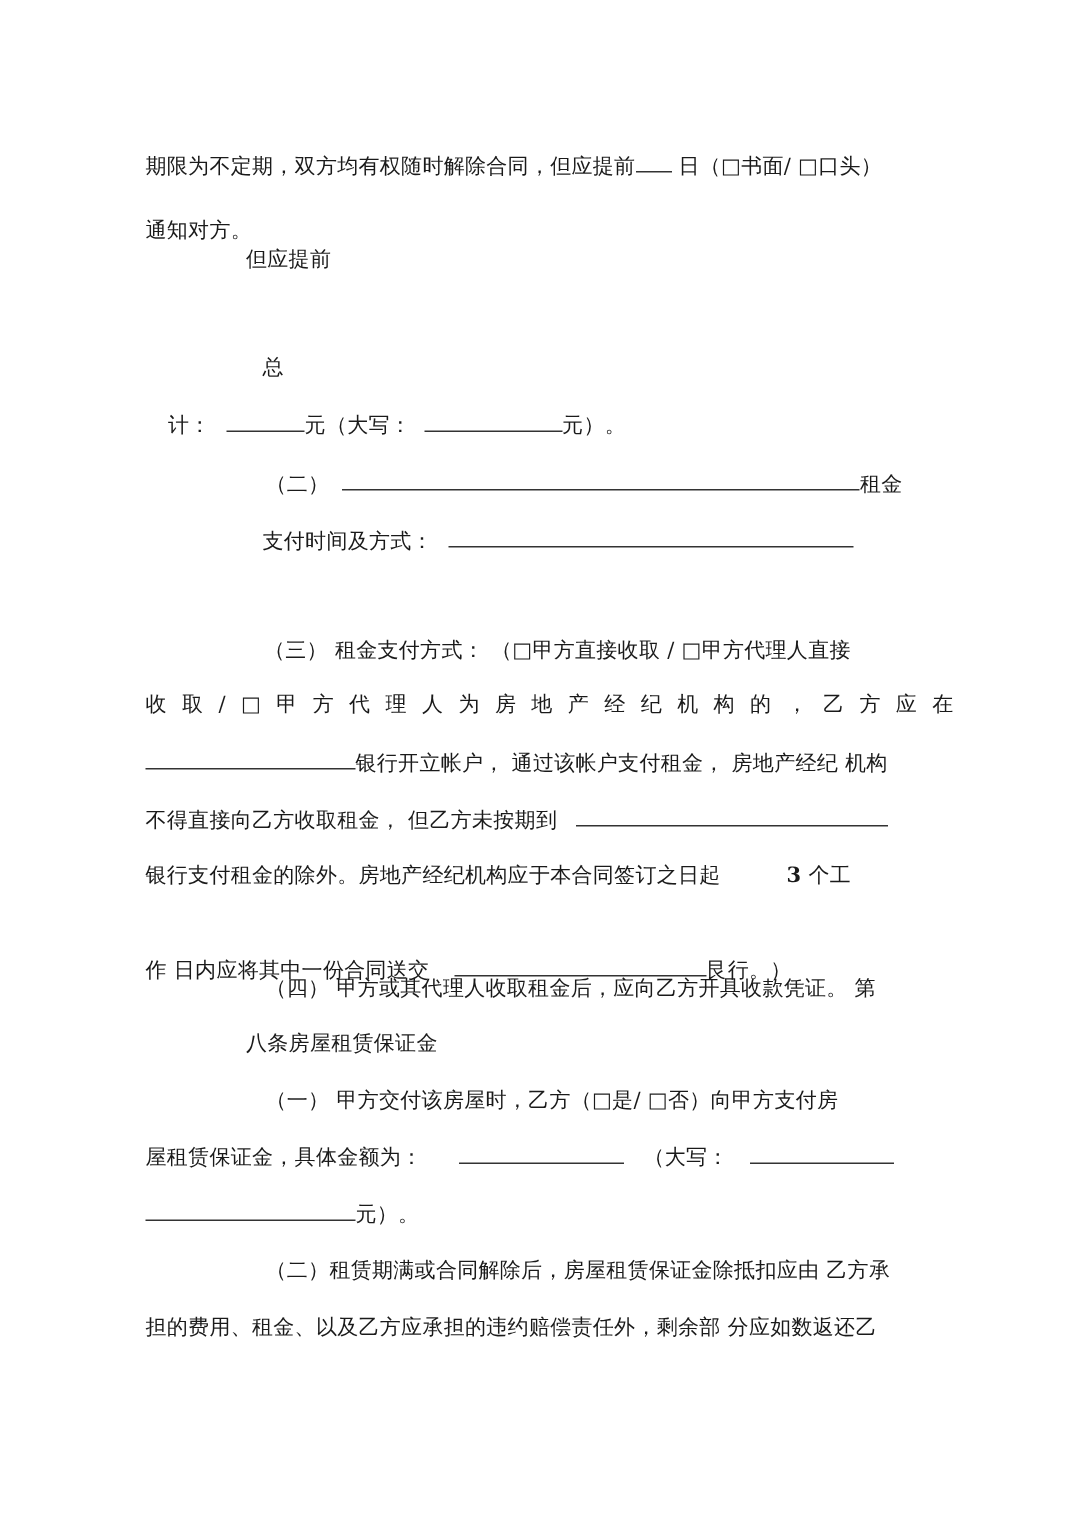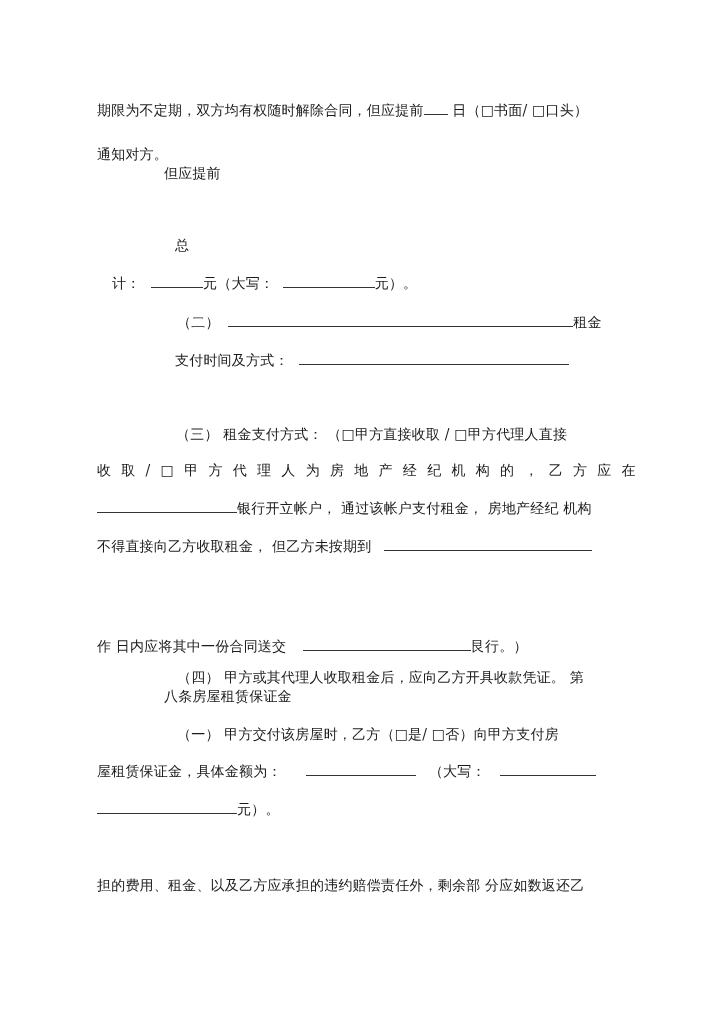--- a/index.html
+++ b/index.html
@@ -59,27 +59,30 @@
 
   <div class="ln" style="left:97px;top:499px;">
     <span class="blank" style="width:140px;"></span><span>银行开立帐户， 通过该帐户支付租金， 房地产经纪 机构</span>
   </div>
 
   <div class="ln" style="left:97px;top:537px;">
     <span>不得直接向乙方收取租金， 但乙方未按期到</span>
     <span class="blank" style="width:208px;margin-left:8px;"></span>
   </div>
 
+  <div class="ln" style="left:97px;top:575px;">
+    <span>银行支付租金的除外。房地产经纪机构应于本合同签订之日起</span><span style="display:inline-block;width:44px;"></span><span class="b">3</span> <span>个工</span>
+  </div>
 
   <div class="ln" style="left:97px;top:612px;margin-top:25px;">
     <span>作 日内应将其中一份合同送交</span>
     <span class="blank" style="width:168px;margin-left:12px;"></span><span>艮行。）</span>
   </div>
 
-  <div class="ln" style="left:177px;top:668px;">
+  <div class="ln" style="left:177px;top:650px;">
     <span>（四） 甲方或其代理人收取租金后，应向乙方开具收款凭证。 第</span>
   </div>
 
   <div class="ln" style="left:164px;top:687px;">
     <span>八条房屋租赁保证金</span>
   </div>
 
   <div class="ln" style="left:177px;top:725px;">
     <span>（一） 甲方交付该房屋时，乙方（□是/ □否）向甲方支付房</span>
   </div>
@@ -88,18 +91,21 @@
     <span>屋租赁保证金，具体金额为：</span>
     <span class="blank" style="width:110px;margin-left:20px;"></span>
     <span style="margin-left:8px;">（大写：</span>
     <span class="blank" style="width:96px;margin-left:10px;"></span>
   </div>
 
   <div class="ln" style="left:97px;top:800px;">
     <span class="blank" style="width:140px;"></span><span>元）。</span>
   </div>
 
+  <div class="ln" style="left:177px;top:838px;">
+    <span>（二）租赁期满或合同解除后，房屋租赁保证金除抵扣应由 乙方承</span>
+  </div>
 
   <div class="ln" style="left:97px;top:876px;">
     <span>担的费用、租金、以及乙方应承担的违约赔偿责任外，剩余部 分应如数返还乙</span>
   </div>
 
 </div>
 
 </body></html>

